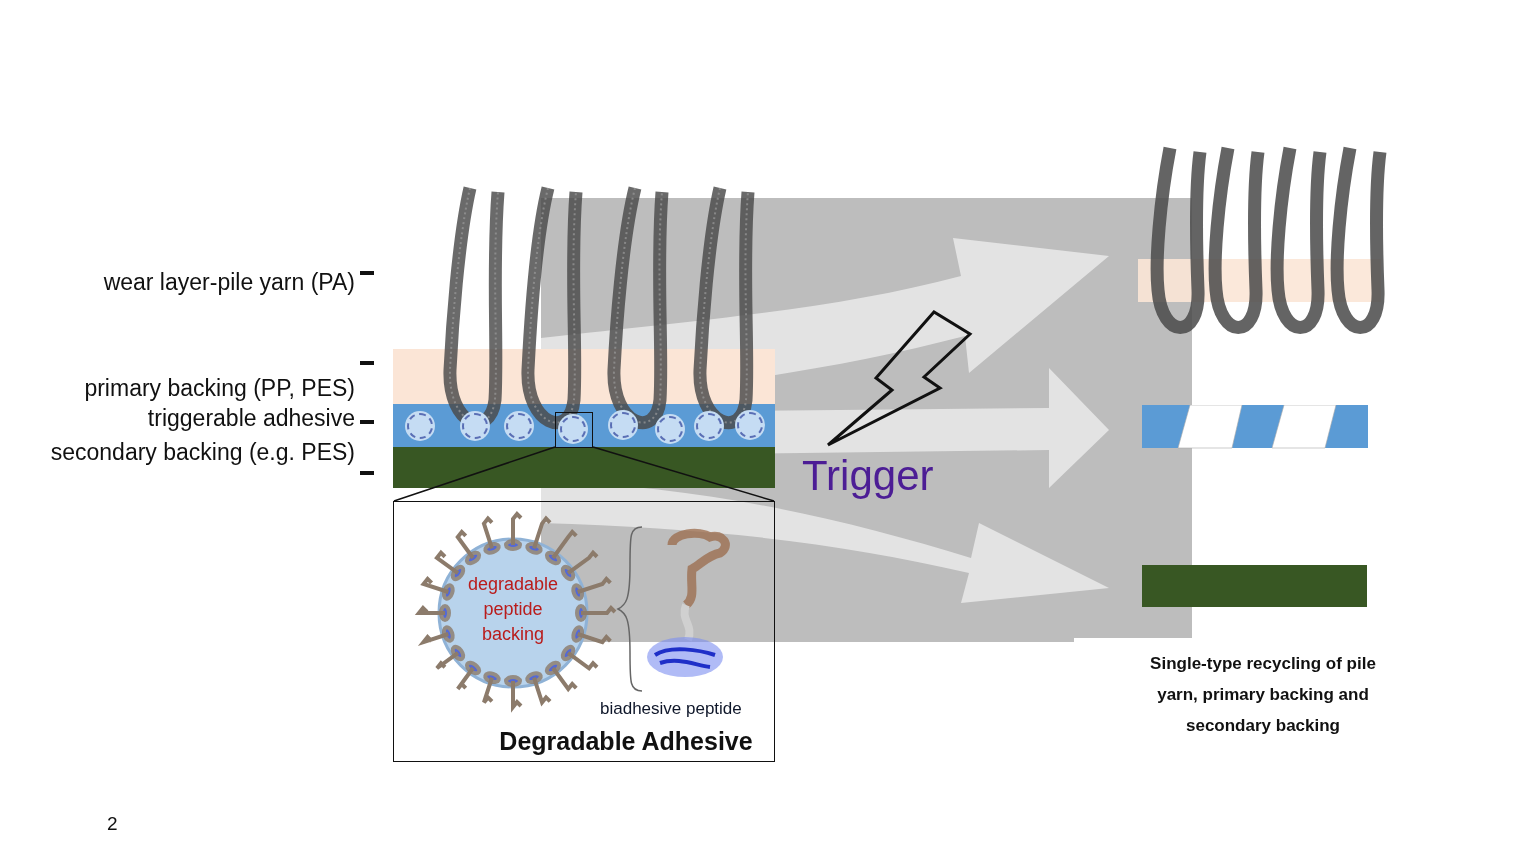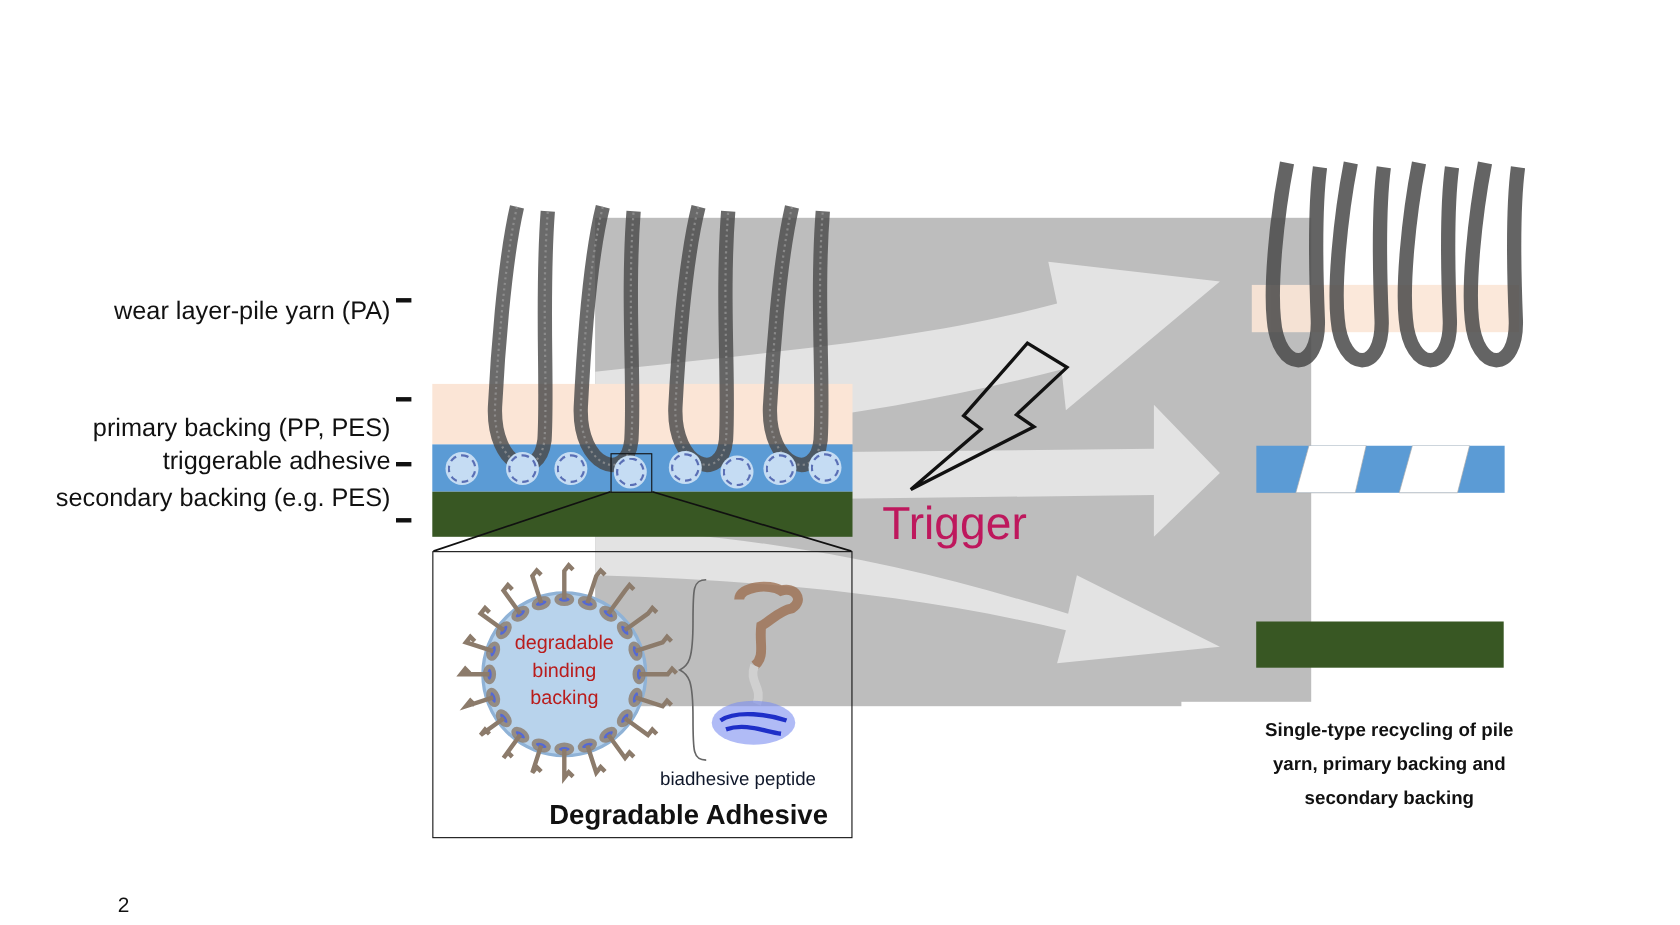--- a/index.html
+++ b/index.html
@@ -11,21 +11,21 @@
   .tick{width:14px;height:4px;background:#111;}
   .layer-primary{left:393px;top:349px;width:382px;height:55px;background:#fbe5d6;}
   .layer-adhesive{left:393px;top:404px;width:382px;height:43px;background:#5b9bd5;}
   .layer-secondary{left:393px;top:447px;width:382px;height:41px;background:#385723;}
   .particle{width:26px;height:26px;border-radius:50%;background:#c5dcf3;border:2px dashed #5a6fb5;box-sizing:border-box;box-shadow:0 0 0 2px #c5dcf3;}
   .zoom-box{left:555px;top:412px;width:38px;height:36px;border:1.5px solid #111;box-sizing:border-box;}
   .detail-box{left:393px;top:501px;width:382px;height:261px;border:1.5px solid #111;box-sizing:border-box;background:transparent;}
   .detail-title{left:393px;top:727px;width:370px;text-align:center;font-size:25px;font-weight:bold;margin-left:48px;}
   .matrix-text{left:440px;top:572px;width:146px;text-align:center;font-size:18px;line-height:25px;color:#b91c1c;}
   .peptide-label{left:600px;top:699px;font-size:17px;color:#0f172a;}
-  .trigger-text{left:802px;top:452px;font-size:42px;color:#be185d;}
+  .trigger-text{left:802px;top:452px;font-size:42px;color:#4c1d95;}
   .out-primary{left:1138px;top:259px;width:243px;height:43px;background:#fbe5d6;opacity:.9;}
   .out-secondary{left:1142px;top:565px;width:225px;height:42px;background:#385723;}
   .caption{left:1083px;top:648px;width:360px;text-align:center;font-size:17px;font-weight:bold;line-height:31px;}
   .page-num{left:107px;top:813px;font-size:19px;}
 </style>
 </head>
 <body>
 
 <div class="abs gray-bg"></div>
 <div class="abs gray-bg2"></div>
@@ -129,21 +129,21 @@
 
   <g>
     <path d="M262,40 C262,28 290,25 300,32 C312,28 322,40 310,48 C298,50 290,60 282,64 C280,80 286,92 276,100" fill="none" stroke="#9b6b4b" stroke-width="9" opacity="0.75"></path>
     <path d="M276,100 C270,115 284,120 278,135" fill="none" stroke="#d0d0d0" stroke-width="8"></path>
     <ellipse cx="275" cy="152" rx="38" ry="20" fill="#7b8df0" opacity="0.6"></ellipse>
     <path d="M245,150 C260,140 290,145 305,150 M250,158 C268,152 285,160 300,162" fill="none" stroke="#1e2fc8" stroke-width="4"></path>
   </g>
 </svg>
 <div class="abs matrix-text">
   <div>degradable</div>
-  <div>binding</div>
+  <div>peptide</div>
   <div>backing</div>
 </div>
 <div class="abs peptide-label">biadhesive peptide</div>
 <div class="abs detail-title">Degradable Adhesive</div>
 
 <svg class="abs" style="left:820px;top:300px;" width="160" height="150">
   <path d="M8,145 L72,90 L56,78 L114,12 L150,34 L104,77 L120,88 Z" fill="none" stroke="#111" stroke-width="3" stroke-linejoin="miter"></path>
 </svg>
 <div class="abs trigger-text">Trigger</div>
 

